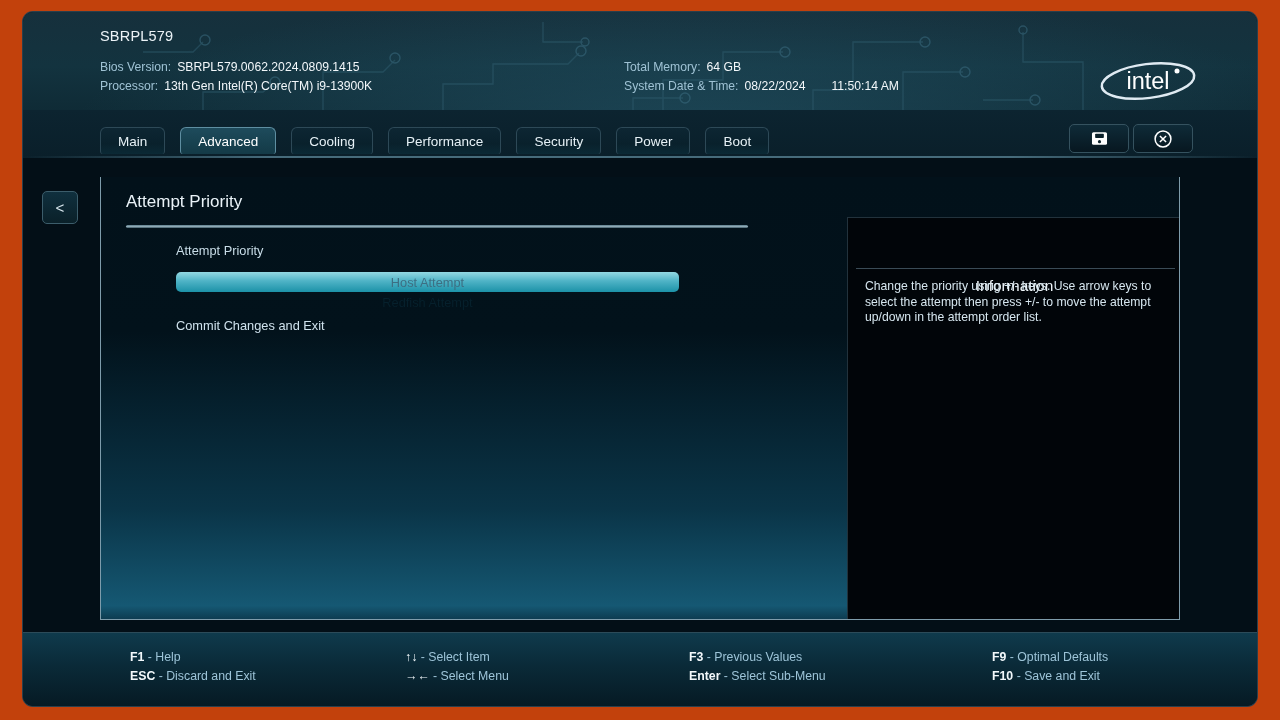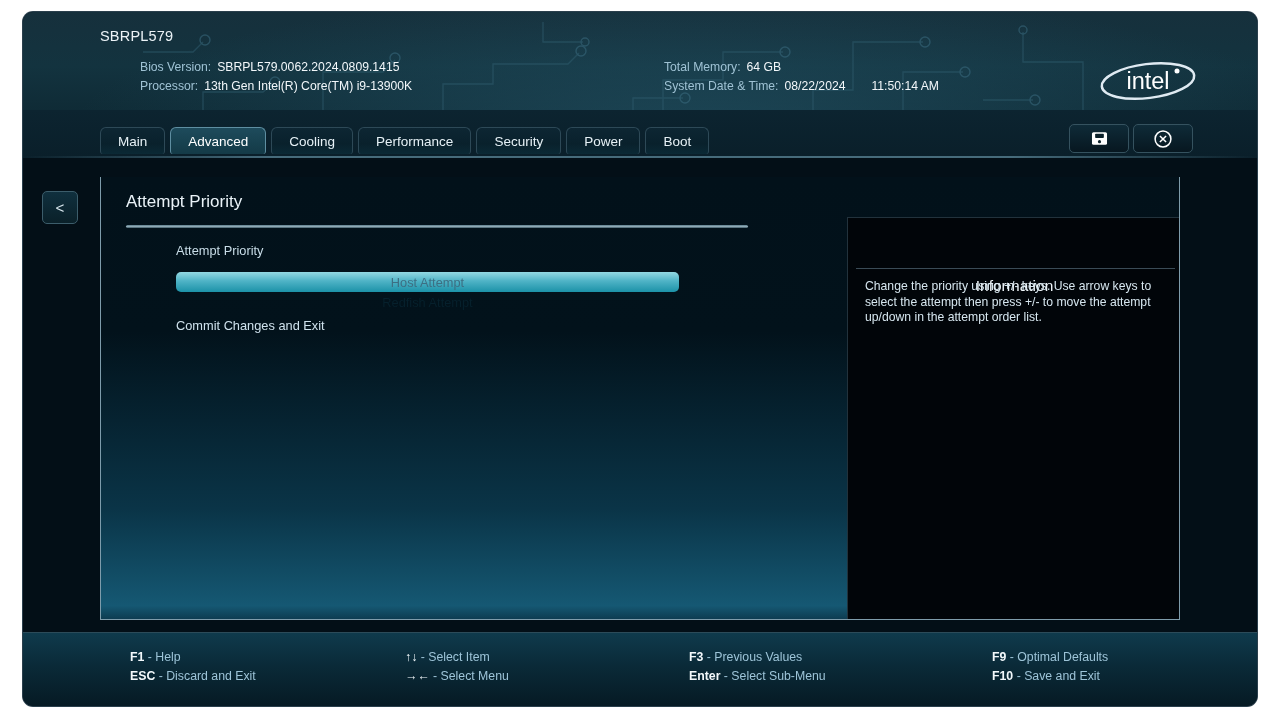--- a/index.html
+++ b/index.html
@@ -9,21 +9,21 @@
     height: 720px;
     background: #000000;
     font-family: "Liberation Sans", sans-serif;
     overflow: hidden;
   }
 
   #root {
     position: relative;
     width: 1280px;
     height: 720px;
-    background: #ffffff;
+    background: #c2410c;
   }
 
   
   .window {
     position: absolute;
     left: 23px;
     top: 12px;
     width: 1234px;
     height: 694px;
     border-radius: 10px;
@@ -55,21 +55,21 @@
     font-size: 14.5px;
     color: #ecf3f7;
     letter-spacing: 0.2px;
   }
   .hdr-rowL { position: absolute; left: 77px; font-size: 12.2px; white-space: nowrap; }
   .hdr-rowL.r1 { top: 48px; }
   .hdr-rowL.r2 { top: 67px; }
   .hdr-rowR { position: absolute; left: 601px; font-size: 12.2px; white-space: nowrap; }
   .hdr-rowR.r1 { top: 48px; }
   .hdr-rowR.r2 { top: 67px; }
-  .lbl { color: #9fc2d4; margin-left: 40px; }
+  .lbl { color: #9fc2d4; }
   .val { color: #f2f7fa; margin-left: 6px; }
   .val2 { color: #f2f7fa; margin-left: 26px; }
 
   
   .intel-logo {
     position: absolute;
     right: 59px;
     top: 47px;
     width: 100px;
     height: 44px;
@@ -79,21 +79,21 @@
   .tabbar {
     position: absolute;
     left: 0; top: 98px;
     width: 1234px; height: 48px;
     background: linear-gradient(180deg, #0c2430 0%, #0a1f2a 100%);
   }
   .tabs {
     position: absolute;
     left: 77px; top: 17px;
     display: flex;
-    gap: 5px;
+    gap: 15px;
     align-items: center;
   }
   .tab {
     height: 27px;
     padding: 0 17px;
     border-radius: 6px 6px 3px 3px;
     display: flex;
     align-items: center;
     justify-content: center;
     font-size: 13.5px;

